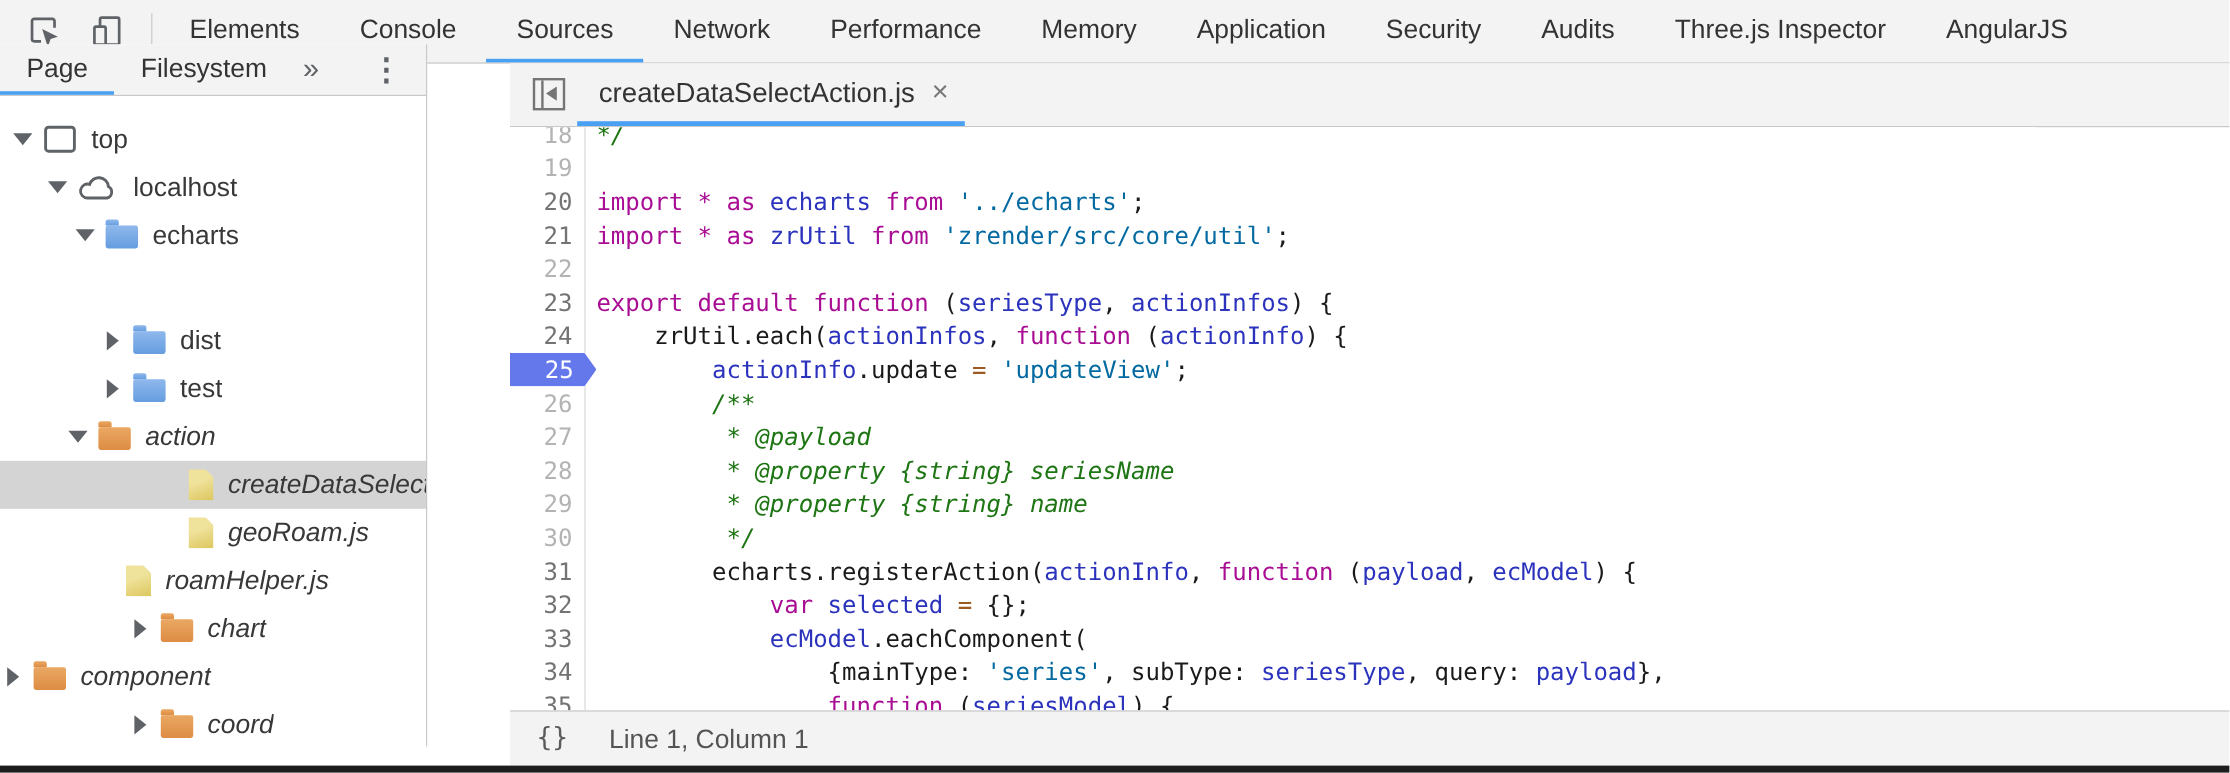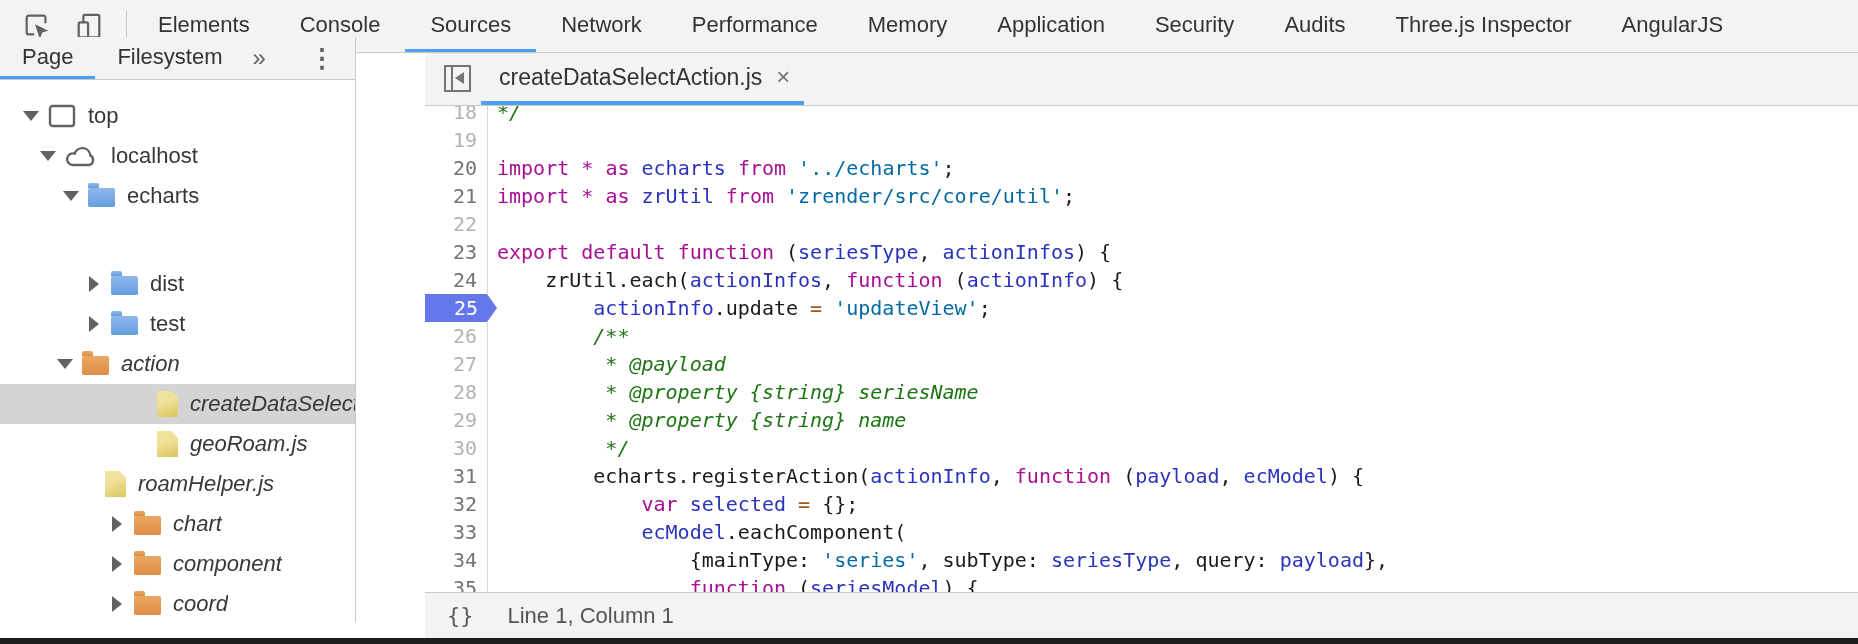--- a/index.html
+++ b/index.html
@@ -126,21 +126,21 @@
     <div id="left-header">
       <span id="sidebar-tabs-holder" style="display:flex">
           <div class="ptab active">Page</div>
           <div class="ptab">Filesystem</div>
         </span>
       <span class="chev">»</span>
       <span class="spacer"></span>
       <span class="kebab">⋮</span>
     </div>
     <div id="tree">
-        <div class="trow" style="padding-left: 20px;">
+        <div class="trow" style="padding-left: 8px;">
           <span class="arrow">
             <span class="tri-down"></span>
           </span>
           <svg viewBox="0 0 28 24" class="oline ticon" width="28" height="24">
             <rect x="2" y="2" width="24" height="20" rx="2.5"></rect>
           </svg>
           <span class="lbl">top</span>
         </div>
         <div class="trow" style="padding-left: 37px;">
           <span class="arrow">
@@ -194,21 +194,21 @@
           <span class="ficon ticon"></span>
           <span class="lbl">roamHelper.js</span>
         </div>
         <div class="trow ital" style="padding-left: 106px;">
           <span class="arrow">
             <span class="tri-right"></span>
           </span>
           <span class="folder orange ticon"></span>
           <span class="lbl">chart</span>
         </div>
-        <div class="trow ital" style="padding-left: 106px;">
+        <div class="trow ital" style="">
           <span class="arrow">
             <span class="tri-right"></span>
           </span>
           <span class="folder orange ticon"></span>
           <span class="lbl">component</span>
         </div>
         <div class="trow ital" style="padding-left: 106px;">
           <span class="arrow">
             <span class="tri-right"></span>
           </span>

